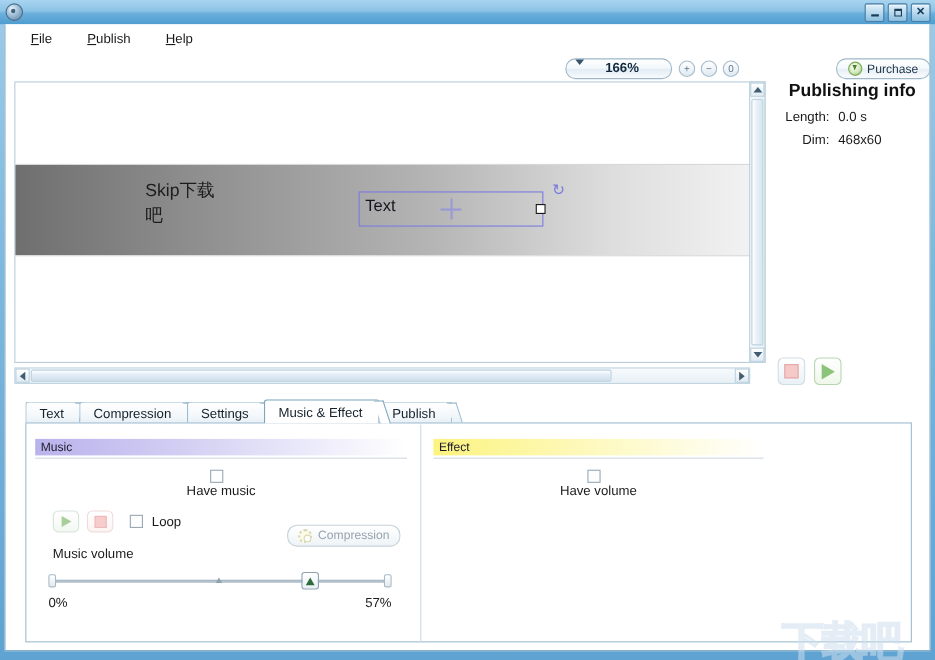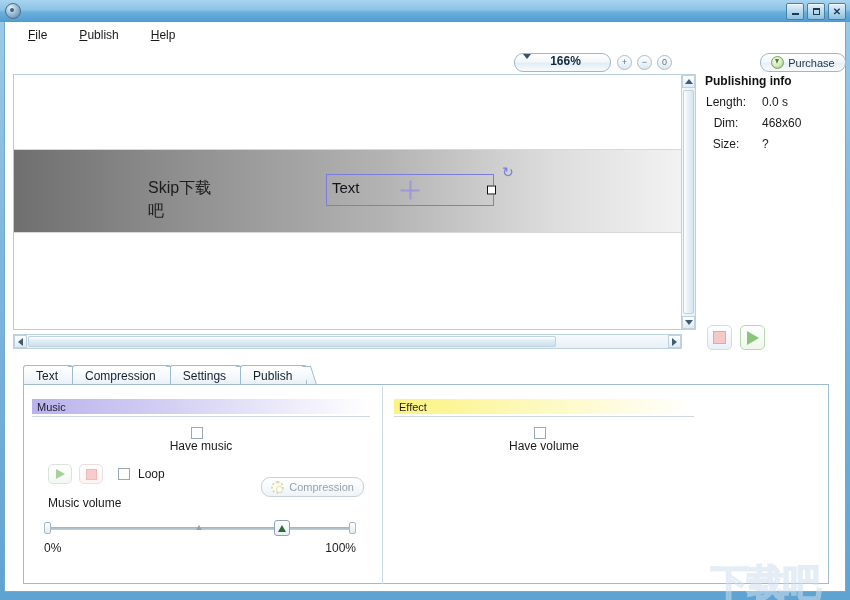--- a/index.html
+++ b/index.html
@@ -101,24 +101,23 @@
   .canvas-wrap{
     position:absolute;left:8px;top:52px;width:683px;height:256px;
     border:1px solid #b9cdd9;background:#ffffff;box-sizing:border-box;
   }
   .banner{
     position:absolute;left:0;top:74px;width:100%;height:82px;
     background:linear-gradient(to right,#6f6f6f 0%,#8c8c8c 22%,#b4b4b4 55%,#dedede 80%,#f4f4f4 100%);
     border-top:1px solid #d8d8d8;border-bottom:1px solid #d8d8d8;
   }
   .banner-text{
-    position:absolute;left:118px;top:26px;
+    position:absolute;left:118px;top:12px;
     font-size:16px;color:#1c1c1c;line-height:1.45;
     font-family:"Liberation Sans","DejaVu Sans",sans-serif;
-    margin-left:16px;
   }
   .text-obj{
     position:absolute;left:312px;top:24px;width:168px;height:32px;
     border:1px solid #7b7be0;box-sizing:border-box;
   }
   .text-obj-label{
     position:absolute;left:5px;top:4px;font-size:15px;color:#14141c;
   }
   .text-obj-cross{
     position:absolute;left:50%;top:50%;width:19px;height:19px;
@@ -171,23 +170,23 @@
   .hs-left{left:0;} .hs-right{right:0;}
   .tri-l{width:0;height:0;border-top:4px solid transparent;border-bottom:4px solid transparent;border-right:5px solid #3e5d72;}
   .tri-r{width:0;height:0;border-top:4px solid transparent;border-bottom:4px solid transparent;border-left:5px solid #3e5d72;}
   .hs-thumb{
     position:absolute;left:14px;top:1px;width:528px;height:11px;
     background:linear-gradient(to bottom,#ffffff 0%,#e3edf5 40%,#cfe0ec 100%);
     border:1px solid #bcd2de;border-radius:2px;box-sizing:border-box;
   }
   
   .pubinfo{position:absolute;left:693px;top:52px;width:150px;}
-  .pubinfo-title{font-size:12px;font-weight:bold;color:#111111;margin-left:7px;}
+  .pubinfo-title{font-size:16px;font-weight:bold;color:#111111;margin-left:19px;}
   .pub-row{display:flex;align-items:baseline;margin-top:7px;}
-  .pub-label{width:56px;text-align:center;font-size:12px;color:#1b1b1b;}
+  .pub-label{width:56px;text-align:right;font-size:12px;color:#1b1b1b;}
   .pub-value{margin-left:8px;font-size:12px;color:#1b1b1b;}
   
   .transport{position:absolute;left:702px;top:303px;display:flex;gap:8px;}
   .tbtn{
     width:25px;height:25px;border:1px solid #cfdde6;border-radius:5px;
     background:linear-gradient(to bottom,#ffffff 0%,#f4f8fb 50%,#e9f1f6 100%);
     display:flex;align-items:center;justify-content:center;box-sizing:border-box;
   }
   .tbtn.play{border-color:#b8d6b0;background:linear-gradient(to bottom,#ffffff,#eef7ea);}
   .sq-stop{width:11px;height:11px;background:#f6c9c9;border:1px solid #e2a8a8;}
@@ -377,24 +376,20 @@
     <div class="pubinfo">
       <div class="pubinfo-title">Publishing info</div>
       <div class="pub-row">
         <span class="pub-label">Length:</span>
         <span class="pub-value">0.0 s</span>
       </div>
       <div class="pub-row">
         <span class="pub-label">Dim:</span>
         <span class="pub-value">468x60</span>
       </div>
-      <div class="pub-row">
-        <span class="pub-label">Size:</span>
-        <span class="pub-value">?</span>
-      </div>
     </div>
 
     <div class="transport">
       <div class="tbtn">
           <span class="sq-stop"></span>
         </div>
       <div class="tbtn play">
           <span class="tri-play"></span>
         </div>
     </div>
@@ -403,20 +398,24 @@
       <div class="tab">
         <span>Text</span>
         <span class="tab-skew"></span>
       </div>
       <div class="tab">
         <span>Compression</span>
         <span class="tab-skew"></span>
       </div>
       <div class="tab">
         <span>Settings</span>
+        <span class="tab-skew"></span>
+      </div>
+      <div class="tab active">
+        <span>Music &amp; Effect</span>
         <span class="tab-skew"></span>
       </div>
       <div class="tab">
         <span>Publish</span>
         <span class="tab-skew"></span>
       </div>
     </div>
 
     <div class="tabpanel">
       <div class="panel-divider"></div>
@@ -451,21 +450,21 @@
 
         <div class="slider">
           <span class="slider-track"></span>
           <span class="slider-end l"></span>
           <span class="slider-end r"></span>
           <span class="slider-tick"></span>
           <span class="slider-thumb"></span>
         </div>
         <div class="vol-scale">
           <span>0%</span>
-          <span>100%</span>
+          <span>57%</span>
         </div>
       </div>
 
       <div class="group group-effect">
         <div class="group-head effect">Effect</div>
         <div class="group-rule"></div>
         <div class="chk-row">
           <span class="chk"></span>
           <span class="chk-label">Have volume</span>
         </div>

